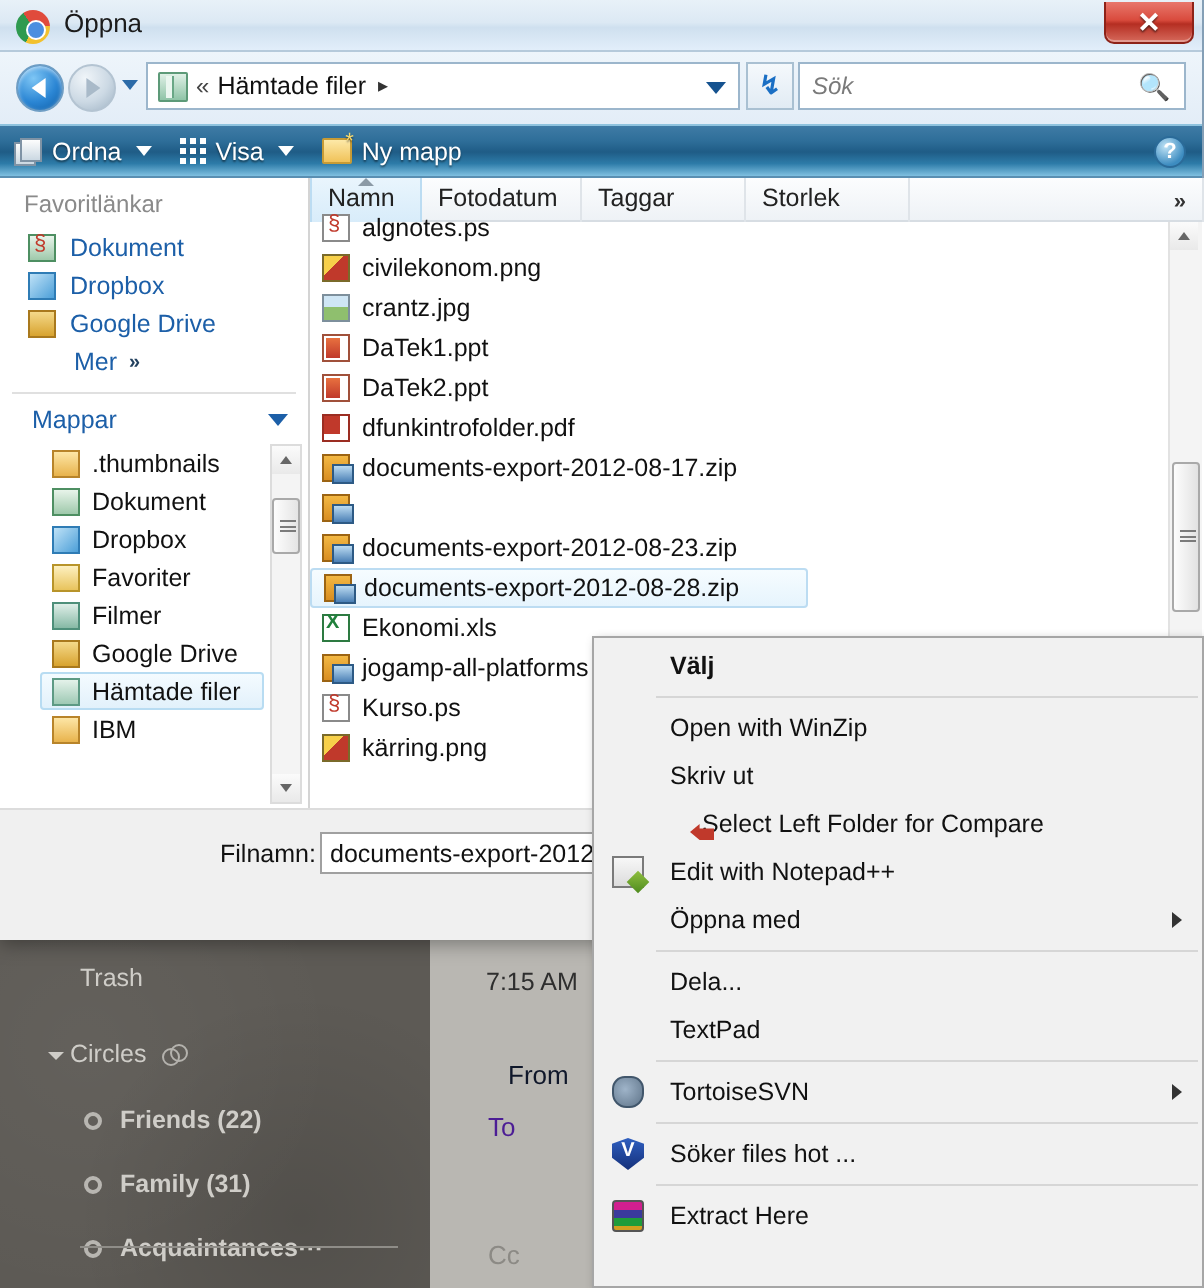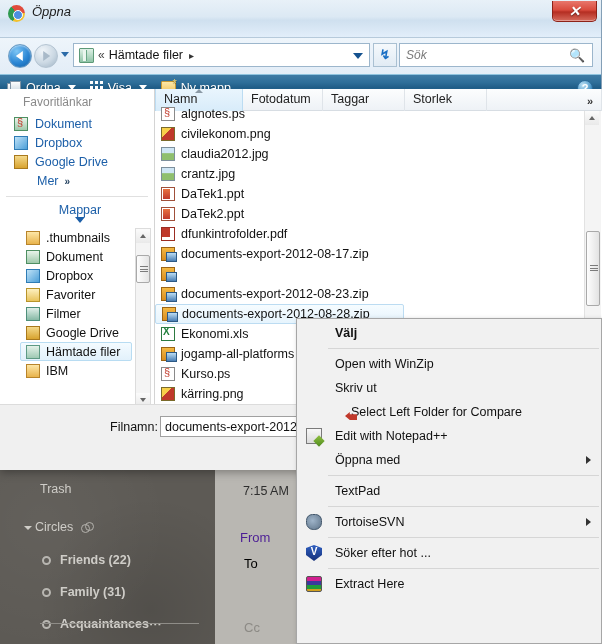--- a/index.html
+++ b/index.html
@@ -55,22 +55,22 @@
   .bg-underline {
     position:absolute; left:40px; top:153px; width:159px; height:1px;
     background:#8f8d88;
   }
   .bg-mail-pane {
     position:absolute; left:215px; top:470px; width:115px; height:174px;
     background:#b9b7b2;
   }
   .bg-mail-pane .bg-mtxt { position:absolute; white-space:nowrap; }
   .bg-time { left:28px; top:14px; color:#2e2e2e; font-size:12.5px; }
-  .bg-from { left:25px; top:60px; color:#4c1d95; font-size:13px;text-align:center; }
-  .bg-to   { left:29px; top:86px; color:#000000; font-size:13px; }
+  .bg-from { left:39px; top:60px; color:#0f172a; font-size:13px;text-align:center; }
+  .bg-to   { left:29px; top:86px; color:#4c1d95; font-size:13px; }
   .bg-cc   { left:29px; top:150px; color:#8c8a85; font-size:13px; }
   .bg-mail-top-strip {
     position:absolute; left:230px; top:462px; width:100px; height:14px;
     background:#cfcdc8; border-bottom:2px solid #2a7fa8;
   }
   .bg-right-fill {
     position:absolute; left:330px; top:470px; width:272px; height:174px;
     background:#b9b7b2;
   }
   .bg-topstrip {
@@ -81,24 +81,23 @@
   
   #open-dialog {
     position: absolute; left: 0; top: 0; width: 602px; height: 470px;
     background: #f0f0f0;
     border: 1px solid rgba(120,150,175,0.9);
     border-top: none; border-left: none;
     box-shadow: 0 2px 9px rgba(0,0,0,0.35);
   }
   
   .titlebar {
-    position: relative; height: 38px;
+    position: relative; height: 26px;
     background: linear-gradient(180deg, #e8f1f8 0%, #dce9f4 45%, #cfe0ef 55%, #e2eefa 100%);
     border-bottom: 1px solid #b6cadb;
-    font-style: italic;
   }
   .titlebar .tb-label {
     position:absolute; left: 32px; top: 4px;
     font-size: 13px; color: #1b1b1b;
   }
   .chrome-ico {
     position:absolute; left:8px; top:5px; width:17px; height:17px;
     border-radius:50%;
     background: conic-gradient(from -35deg, #e04b3c 0deg 120deg, #f2c12e 120deg 240deg, #2f9a4f 240deg 360deg);
   }
@@ -242,34 +241,34 @@
   
   .dlg-body {
     position:absolute; left:0; top:89px; width:602px; height:315px;
     background:#fff; display:flex;
   }
   .nav-pane {
     width: 155px; height:100%; background:#fff;
     border-right:1px solid #d4d4d4; position:relative; overflow:hidden;
   }
   .fav-head {
-    color:#8a8a8a; font-size:12px; padding: 6px 0 5px 23px;
+    color:#8a8a8a; font-size:12px; padding: 6px 0 5px 12px;
   }
   .fav-item {
     display:flex; align-items:center; gap:7px; padding: 2px 0 2px 14px;
     color:#1c5fa8; font-size:12.5px; cursor:pointer; height:19px;
   }
   .fav-item .lbl { color:#1c5fa8; }
   .fav-more { padding-left:37px; color:#1c5fa8; font-size:12.5px; cursor:pointer;
               display:flex; align-items:center; gap:6px; height:20px;}
   .fav-more .chevs { font-size:10px; font-weight:bold; color:#23415f;}
   .pane-sep { height:1px; background:#e0e0e0; margin:5px 6px 0 6px;}
   .folders-head {
     display:flex; align-items:center; justify-content:space-between;
-    padding: 6px 10px 5px 16px; color:#1c5fa8; font-size:12.5px; cursor:pointer;flex-direction:column;
+    padding: 6px 10px 5px 16px; color:#1c5fa8; font-size:12.5px; cursor:pointer;
   }
   .folders-head .vcaret {
     width:0;height:0;border-left:5px solid transparent;border-right:5px solid transparent;
     border-top:6px solid #1c5fa8;
   }
   .tree-wrap { position:relative; height: 185px; overflow:hidden; }
   .tree-item {
     display:flex; align-items:center; gap:6px; padding-left:26px;
     height:19px; font-size:12.5px; color:#111; cursor:pointer; white-space:nowrap;
   }
@@ -591,21 +590,21 @@
         <div class="tree-scroll">
           <div class="sb-up"></div>
           <div class="sb-thumb"></div>
           <div class="sb-dn"></div>
         </div>
       </div>
     </div>
 
     <div class="list-pane">
       <div class="col-head">
-        <div class="col sorted" style="width:88px;">
+        <div class="col sorted" style="width:56px;">
           <span class="sort-ar"></span>
           <span>Namn</span>
         </div>
         <div class="col" style="width:80px;">
           <span>Fotodatum</span>
         </div>
         <div class="col" style="width:82px;">
           <span>Taggar</span>
         </div>
         <div class="col" style="width:82px;">
@@ -618,24 +617,20 @@
         <div class="file-row">
             <span class="fico fico-ps"></span>
             <span>algnotes.ps</span>
           </div>
         <div class="file-row">
             <span class="fico fico-png"></span>
             <span>civilekonom.png</span>
           </div>
         <div class="file-row">
             <span class="fico fico-jpg"></span>
-            <span>claudia2012.jpg</span>
-          </div>
-        <div class="file-row">
-            <span class="fico fico-jpg"></span>
             <span>crantz.jpg</span>
           </div>
         <div class="file-row">
             <span class="fico fico-ppt"></span>
             <span>DaTek1.ppt</span>
           </div>
         <div class="file-row">
             <span class="fico fico-ppt"></span>
             <span>DaTek2.ppt</span>
           </div>
@@ -711,34 +706,37 @@
     <span class="ctx-ico ico-npp"></span>
     <span>Edit with Notepad++</span>
   </div>
   <div class="ctx-item">
     <span>Öppna med</span>
     <span class="ctx-sub-arrow"></span>
   </div>
   <div class="ctx-sep"></div>
 
   <div class="ctx-item">
+    <span>Dela...</span>
+  </div>
+  <div class="ctx-item">
     <span>TextPad</span>
   </div>
   <div class="ctx-sep"></div>
 
   <div class="ctx-item">
     <span class="ctx-ico ico-tortoise"></span>
     <span>TortoiseSVN</span>
     <span class="ctx-sub-arrow"></span>
   </div>
   <div class="ctx-sep"></div>
 
   <div class="ctx-item">
     <span class="ctx-ico ico-shield"></span>
-    <span>Söker efter hot ...</span>
+    <span>Söker files hot ...</span>
   </div>
   <div class="ctx-sep"></div>
 
   <div class="ctx-item">
     <span class="ctx-ico ico-winrar"></span>
     <span>Extract Here</span>
   </div>
 
 </div>
 

